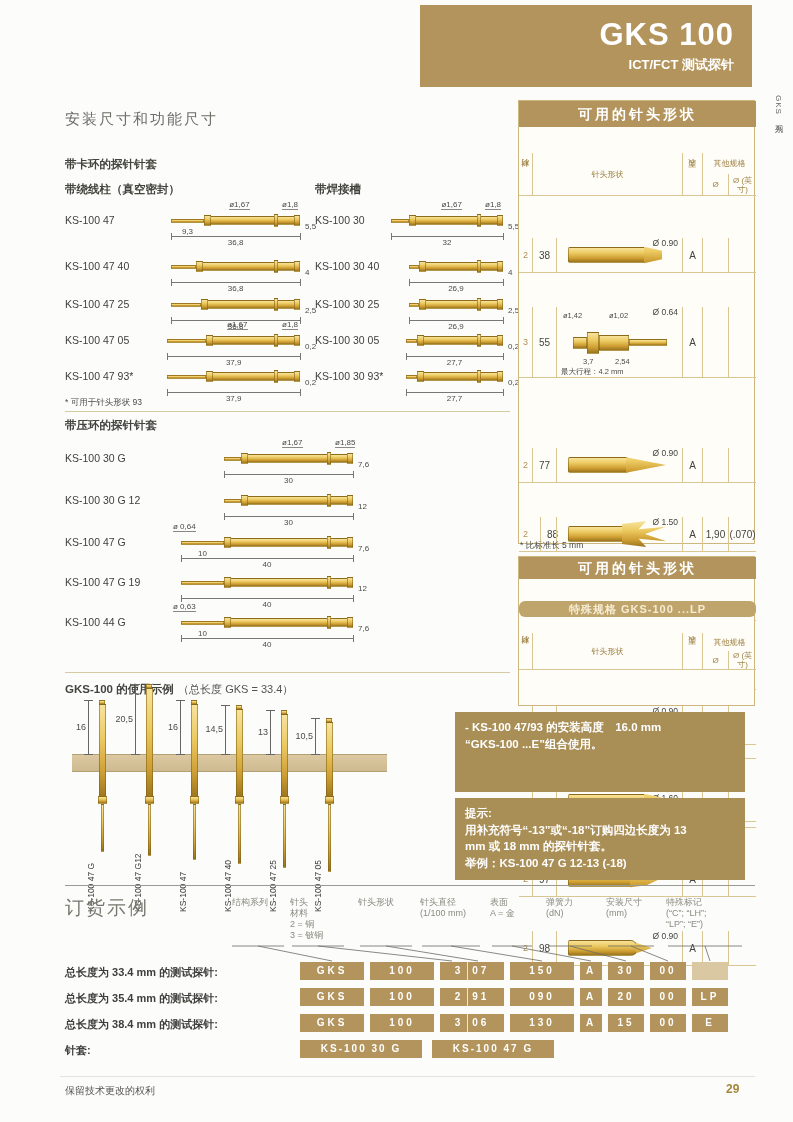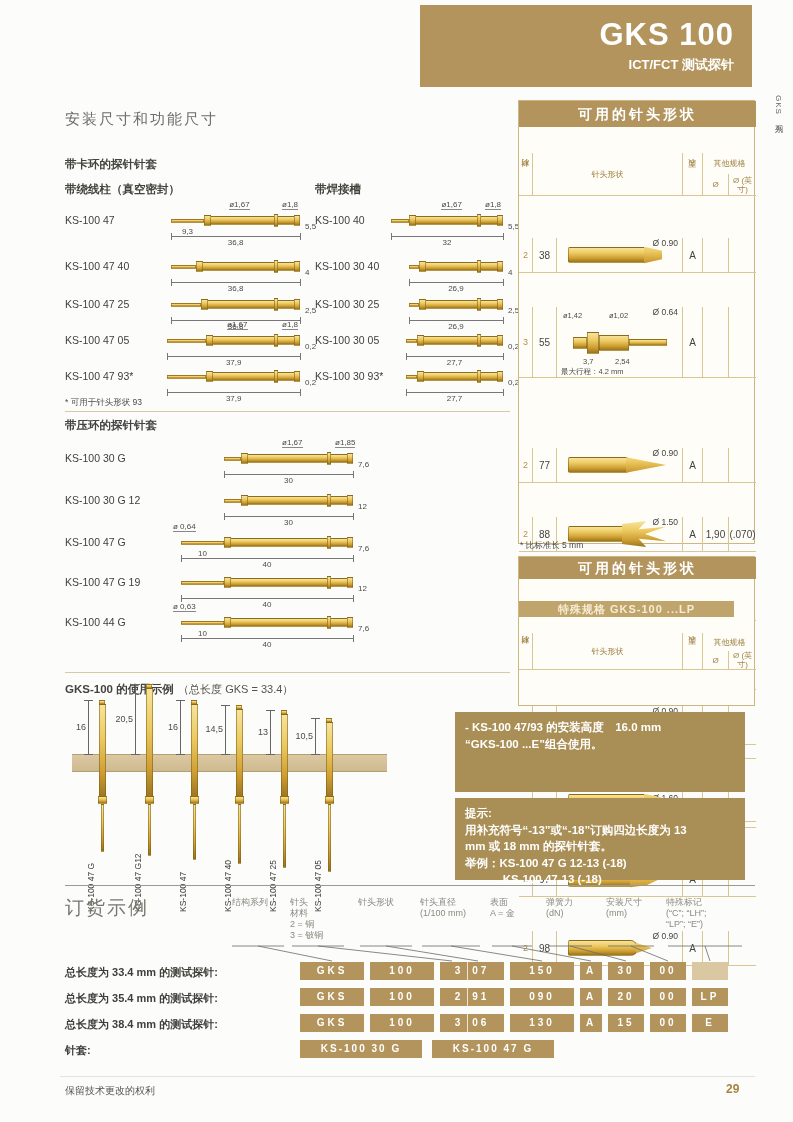--- a/index.html
+++ b/index.html
@@ -132,21 +132,21 @@
         <div class="gold abs" style="left: 140.85px; top: 15px; width: 7px; height: 11px;"></div>
         <div class="gold abs" style="left: 209px; top: 14px; width: 4px; height: 13px;"></div>
         <div class="gold abs" style="left: 229px; top: 15px; width: 6px; height: 11px;"></div>
         <div class="dimline abs" style="left: 102.35px; top: 36px; width: 132.65px; height: 1px;"></div>
         <div class="tick abs" style="left: 102.35px; top: 33px; height: 7px;"></div>
         <div class="tick abs" style="left: 235px; top: 33px; height: 7px;"></div>
         <div class="dimtext abs" style="left: 102.35px; top: 38px; width: 132.65px; text-align: center;">37,9</div>
         <div class="dimtext abs" style="left: 240px; top: 22px;">0,2</div>
       </div>
       <div class="abs" style="left: 315px; top: 200px; width: 200px; height: 44px;">
-        <div class="sleeve-name abs" style="left: 0px; top: 14px;">KS-100 40</div>
+        <div class="sleeve-name abs" style="left: 0px; top: 14px;">KS-100 30</div>
         <div class="gold abs" style="left: 76px; top: 19px; width: 17.5px; height: 4px;"></div>
         <div class="gold abs" style="left: 93.5px; top: 16px; width: 94.5px; height: 9px;"></div>
         <div class="gold abs" style="left: 93.5px; top: 15px; width: 7px; height: 11px;"></div>
         <div class="gold abs" style="left: 162px; top: 14px; width: 4px; height: 13px;"></div>
         <div class="gold abs" style="left: 182px; top: 15px; width: 6px; height: 11px;"></div>
         <div class="dimline abs" style="left: 76px; top: 36px; width: 112px; height: 1px;"></div>
         <div class="tick abs" style="left: 76px; top: 33px; height: 7px;"></div>
         <div class="tick abs" style="left: 188px; top: 33px; height: 7px;"></div>
         <div class="dimtext abs" style="left: 76px; top: 38px; width: 112px; text-align: center;">32</div>
         <div class="dimtext abs" style="left: 193px; top: 22px;">5,5</div>
@@ -408,21 +408,21 @@
             <div class="gold abs" style="left: 66px; top: 0px; width: 40px; height: 26px; border: none; clip-path: polygon(0px 20%, 100% 50%, 0px 80%);"></div>
           </div>
           <div class="diacell abs" style="top: 0px;">Ø 0.90</div>
         </div>
         <div class="tcell surf" style="left: 163px; width: 20px; height: 34px;">A</div>
         <div class="tcell num" style="left: 183px; width: 26px; height: 34px;"></div>
         <div class="tcell num" style="left: 209px; width: 28px; height: 34px;"></div>
       </div>
       <div class="trow abs" style="left: 0px; top: 206px; width: 237px; height: 34px; position: relative; margin-top: 0px;">
         <div class="tcell mat" style="left: 0px; width: 13px; height: 34px;">2</div>
-        <div class="tcell num" style="left: 13px; width: 24px; height: 34px;">88</div>
+        <div class="tcell num" style="left: 21px; width: 24px; height: 34px;">88</div>
         <div class="tcell " style="left: 37px; width: 126px; height: 34px; display: block;">
           <div class="abs" style="left: 3px; top: 4px; width: 120px; height: 26px; position: absolute;">
             <div class="gold abs" style="left: 8px; top: 5px; width: 56px; height: 16px; border-radius: 2px;"></div>
             <div class="gold abs" style="left: 62px; top: 0px; width: 44px; height: 26px; border: none; clip-path: polygon(0px 12%, 55% 0px, 38% 32%, 100% 22%, 52% 50%, 100% 78%, 38% 68%, 55% 100%, 0px 88%);"></div>
           </div>
           <div class="diacell abs" style="top: 0px;">Ø 1.50</div>
         </div>
         <div class="tcell surf" style="left: 163px; width: 20px; height: 34px;">A</div>
         <div class="tcell num" style="left: 183px; width: 26px; height: 34px;">1,90</div>
         <div class="tcell num" style="left: 209px; width: 28px; height: 34px;">(.070)</div>
@@ -508,21 +508,21 @@
           <div class="diacell abs" style="top: 0px;">Ø 0.90</div>
         </div>
         <div class="tcell surf" style="left: 163px; width: 20px; height: 34px;">A</div>
         <div class="tcell num" style="left: 183px; width: 26px; height: 34px;"></div>
         <div class="tcell num" style="left: 209px; width: 28px; height: 34px;"></div>
       </div>
     </div>
   <div class="abs fnote" style="left:520px;top:540px;">* 比标准长 5 mm</div>
   <div id="table2" class="abs tiptable" style="left: 518px; top: 556px; width: 237px; height: 150px;">
       <div class="ttitle abs" style="left: 0px; top: 0px; width: 237px; height: 22px; line-height: 22px; position: relative;">可用的针头形状</div>
-      <div class="tsub abs" style="left: 0px; top: 22px; width: 215px; height: 16px; line-height: 16px; position: relative; margin-top: 0px;">特殊规格 GKS-100 ...LP</div>
+      <div class="tsub abs" style="left: 0px; top: 22px; width: 237px; height: 16px; line-height: 16px; position: relative; margin-top: 0px; border-radius: 6px;">特殊规格 GKS-100 ...LP</div>
       <div class="trow abs" style="left: 0px; top: 38px; width: 237px; height: 36px; position: relative; margin-top: 0px;">
         <div class="tcell hcell" style="left: 0px; top: 0px; width: 13px; height: 36px;">
           <span class="rot">材料</span>
         </div>
         <div class="tcell hcell" style="left: 13px; top: 0px; width: 150px; height: 36px;">
           <span>针头形状</span>
         </div>
         <div class="tcell hcell" style="left: 163px; top: 0px; width: 20px; height: 36px;">
           <span class="rot">表面</span>
         </div>
@@ -569,21 +569,20 @@
   <div id="notes" class="abs" style="left:0;top:0;width:793px;height:1122px;">
       <div class="note abs" style="left: 455px; top: 712px; width: 290px; height: 80px;">
         <div>- KS-100 47/93 的安装高度　16.0 mm</div>
         <div>“GKS-100 ...E”组合使用。</div>
       </div>
       <div class="note abs" style="left: 455px; top: 798px; width: 290px; height: 82px;">
         <div>提示:</div>
         <div>用补充符号“-13”或“-18”订购四边长度为 13</div>
         <div>mm 或 18 mm 的探针针套。</div>
         <div>举例：KS-100 47 G 12-13 (-18)</div>
-        <div>　　　 KS-100 47-13 (-18)</div>
       </div>
     </div>
 
   <div class="abs rule" style="left:65px;top:885px;width:690px;"></div>
   <div class="abs otitle" style="left:65px;top:895px;">订货示例</div>
   <div id="ordering" class="abs" style="left:0;top:0;width:793px;height:1122px;">
       <div class="ocol abs" style="left: 232px; top: 897px;">
         <div>结构系列</div>
       </div>
       <div class="ocol abs" style="left: 290px; top: 897px;">

